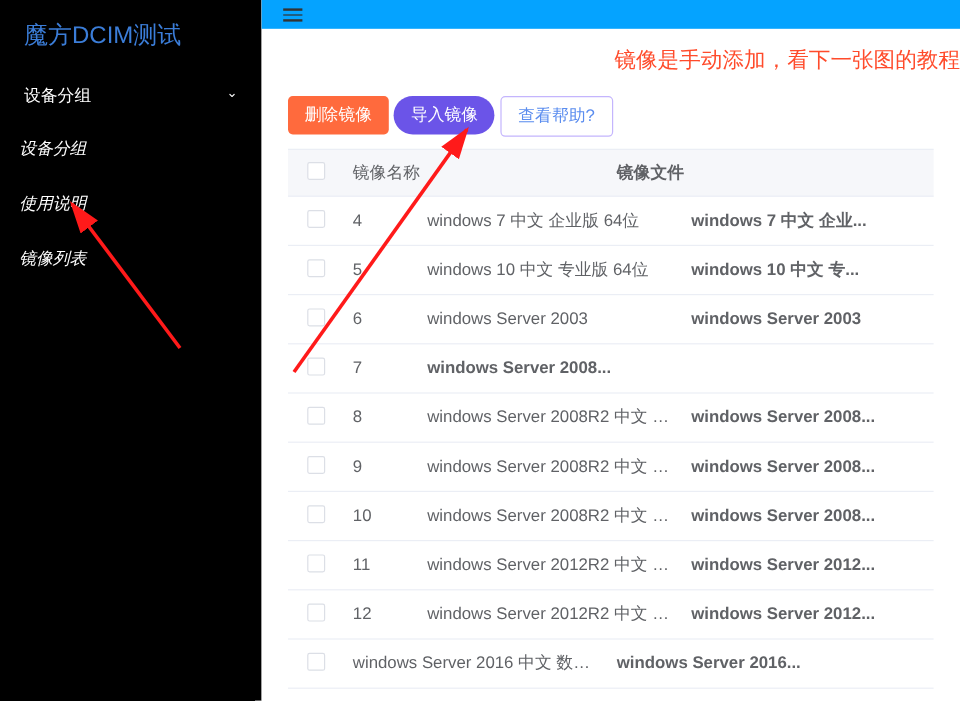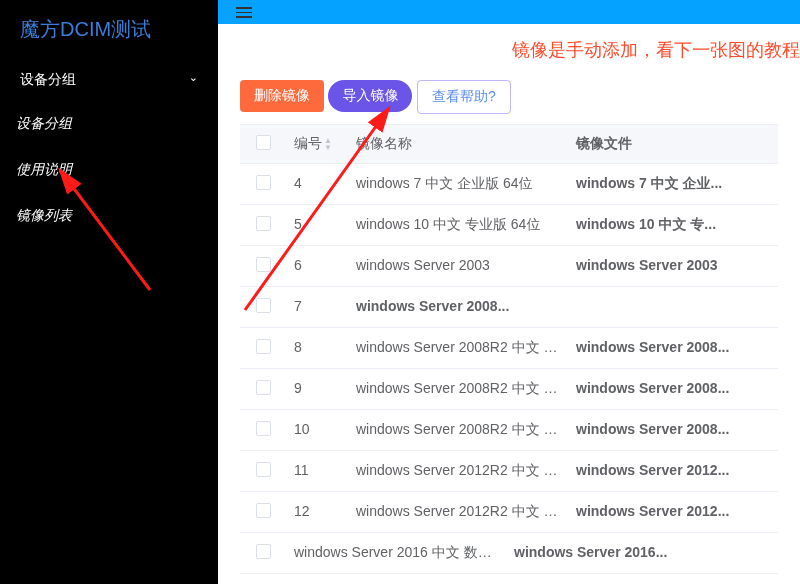--- a/index.html
+++ b/index.html
@@ -62,21 +62,20 @@
   </div>
   <div class="banner">镜像是手动添加，看下一张图的教程</div>
   <div class="toolbar">
     <button class="btn btn-danger">删除镜像</button>
     <button class="btn btn-primary">导入镜像</button>
     <button class="btn btn-outline">查看帮助?</button>
   </div>
   <div class="table-area">
     <div class="table-header">
       <div class="cell col-chk"><span class="checkbox"></span></div>
-      <div class="cell col-id"><span>编号</span><span class="sort-ico">▲<br>▼</span></div>
       <div class="cell col-name">镜像名称</div>
       <div class="cell col-file">镜像文件</div>
     </div>
     <div id="rows">
         <div class="table-row">
           <div class="cell col-chk"><span class="checkbox"></span></div>
           <div class="cell col-id">4</div>
           <div class="cell col-name">windows 7 中文 企业版 64位</div>
           <div class="cell col-file">windows 7 中文 企业...</div>
         </div>

